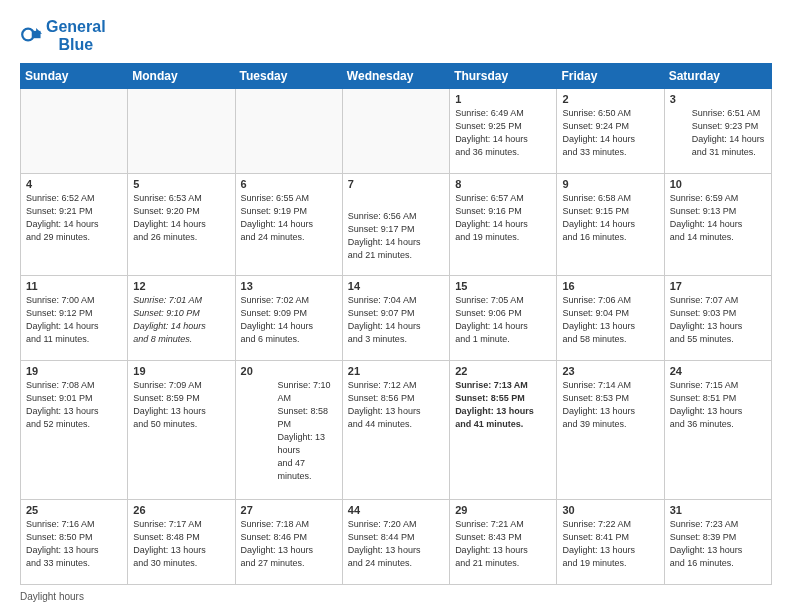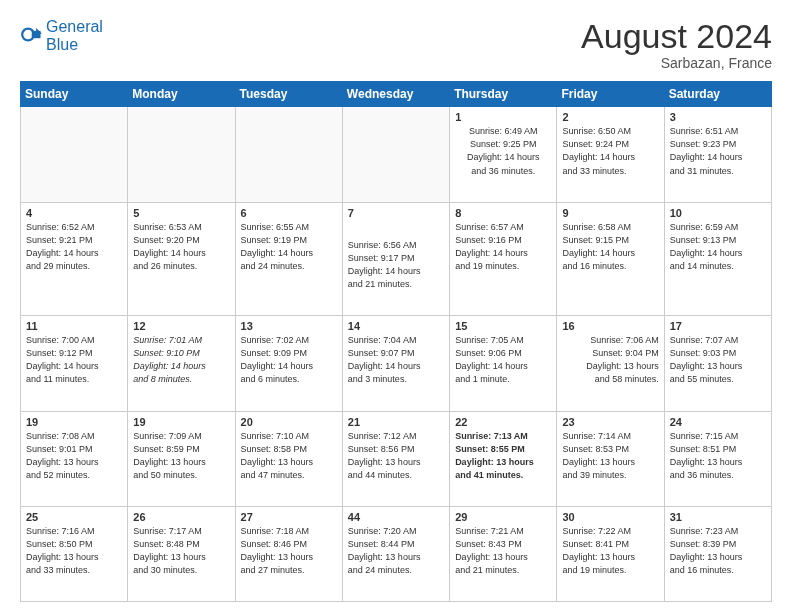--- a/index.html
+++ b/index.html
@@ -23,23 +23,24 @@
       align-items: flex-start;
       margin-bottom: 10px;
     }
     .logo {
       display: flex;
       align-items: center;
       gap: 4px;
     }
     .logo-text {
       font-size: 16px;
-      font-weight: normal;
+      font-weight: bold;
       color: #333;
       line-height: 1.1;
+      text-align: center;
     }
     .logo-text span {
       color: #1a6bb5;
     }
     .logo-icon {
       width: 22px;
       height: 22px;
     }
     .title-area {
       text-align: right;
@@ -108,24 +109,20 @@
       <svg class="logo-icon" viewBox="0 0 30 30" xmlns="http://www.w3.org/2000/svg">
         <circle cx="11" cy="13" r="8" fill="none" stroke="#1a6bb5" stroke-width="3"></circle>
         <polygon points="16,8 28,8 28,18 16,18" fill="#1a6bb5"></polygon>
         <polygon points="22,4 30,12 22,12" fill="#1a6bb5"></polygon>
       </svg>
       <div class="logo-text">
         <div><span>General</span></div>
         <div><span>Blue</span></div>
       </div>
     </div>
-    <div class="title-area">
-      <div class="main-title">August 2024</div>
-      <div class="subtitle">Sarbazan, France</div>
-    </div>
   </div>
 
   <table class="calendar">
     <thead>
       <tr>
       <th>Sunday</th>
           <th>Monday</th>
           <th>Tuesday</th>
           <th>Wednesday</th>
           <th>Thursday</th>
@@ -134,35 +131,35 @@
         </tr>
     </thead>
     <tbody id="calendar-body">
     <tr>
           <td class="empty"></td>
           <td class="empty"></td>
           <td class="empty"></td>
           <td class="empty"></td>
           <td>
             <span class="day-num">1</span>
-            <div class="day-info" style="white-space: pre-line; text-align: center;">Sunrise: 6:49 AM
+            <div class="day-info" style="white-space: pre-line;">Sunrise: 6:49 AM
 Sunset: 9:25 PM
 Daylight: 14 hours
 and 36 minutes.</div>
           </td>
           <td>
             <span class="day-num">2</span>
             <div class="day-info" style="white-space: pre-line;">Sunrise: 6:50 AM
 Sunset: 9:24 PM
 Daylight: 14 hours
 and 33 minutes.</div>
           </td>
           <td>
             <span class="day-num">3</span>
-            <div class="day-info" style="white-space: pre-line;">Sunrise: 6:51 AM
+            <div class="day-info" style="white-space: pre-line; margin-left: 22px;">Sunrise: 6:51 AM
 Sunset: 9:23 PM
 Daylight: 14 hours
 and 31 minutes.</div>
           </td>
         </tr>
         <tr>
           <td>
             <span class="day-num">4</span>
             <div class="day-info" style="white-space: pre-line;">Sunrise: 6:52 AM
 Sunset: 9:21 PM
@@ -243,21 +240,21 @@
           </td>
           <td>
             <span class="day-num">15</span>
             <div class="day-info" style="white-space: pre-line;">Sunrise: 7:05 AM
 Sunset: 9:06 PM
 Daylight: 14 hours
 and 1 minute.</div>
           </td>
           <td>
             <span class="day-num">16</span>
-            <div class="day-info" style="white-space: pre-line; text-align: right;">Sunrise: 7:06 AM
+            <div class="day-info" style="white-space: pre-line;">Sunrise: 7:06 AM
 Sunset: 9:04 PM
 Daylight: 13 hours
 and 58 minutes.</div>
           </td>
           <td>
             <span class="day-num">17</span>
             <div class="day-info" style="white-space: pre-line;">Sunrise: 7:07 AM
 Sunset: 9:03 PM
 Daylight: 13 hours
 and 55 minutes.</div>
@@ -273,21 +270,21 @@
           </td>
           <td>
             <span class="day-num">19</span>
             <div class="day-info" style="white-space: pre-line;">Sunrise: 7:09 AM
 Sunset: 8:59 PM
 Daylight: 13 hours
 and 50 minutes.</div>
           </td>
           <td>
             <span class="day-num">20</span>
-            <div class="day-info" style="white-space: pre-line;">Sunrise: 7:10 AM
+            <div class="day-info" style="white-space: pre-line; margin-left: 37px;">Sunrise: 7:10 AM
 Sunset: 8:58 PM
 Daylight: 13 hours
 and 47 minutes.</div>
           </td>
           <td>
             <span class="day-num">21</span>
             <div class="day-info" style="white-space: pre-line;">Sunrise: 7:12 AM
 Sunset: 8:56 PM
 Daylight: 13 hours
 and 44 minutes.</div>
@@ -361,13 +358,16 @@
             <span class="day-num">31</span>
             <div class="day-info" style="white-space: pre-line;">Sunrise: 7:23 AM
 Sunset: 8:39 PM
 Daylight: 13 hours
 and 16 minutes.</div>
           </td>
         </tr>
       </tbody>
   </table>
 
+  <div class="footer">
+    <span>Daylight hours</span>
+  </div>
 </div>
 
 </body></html>

